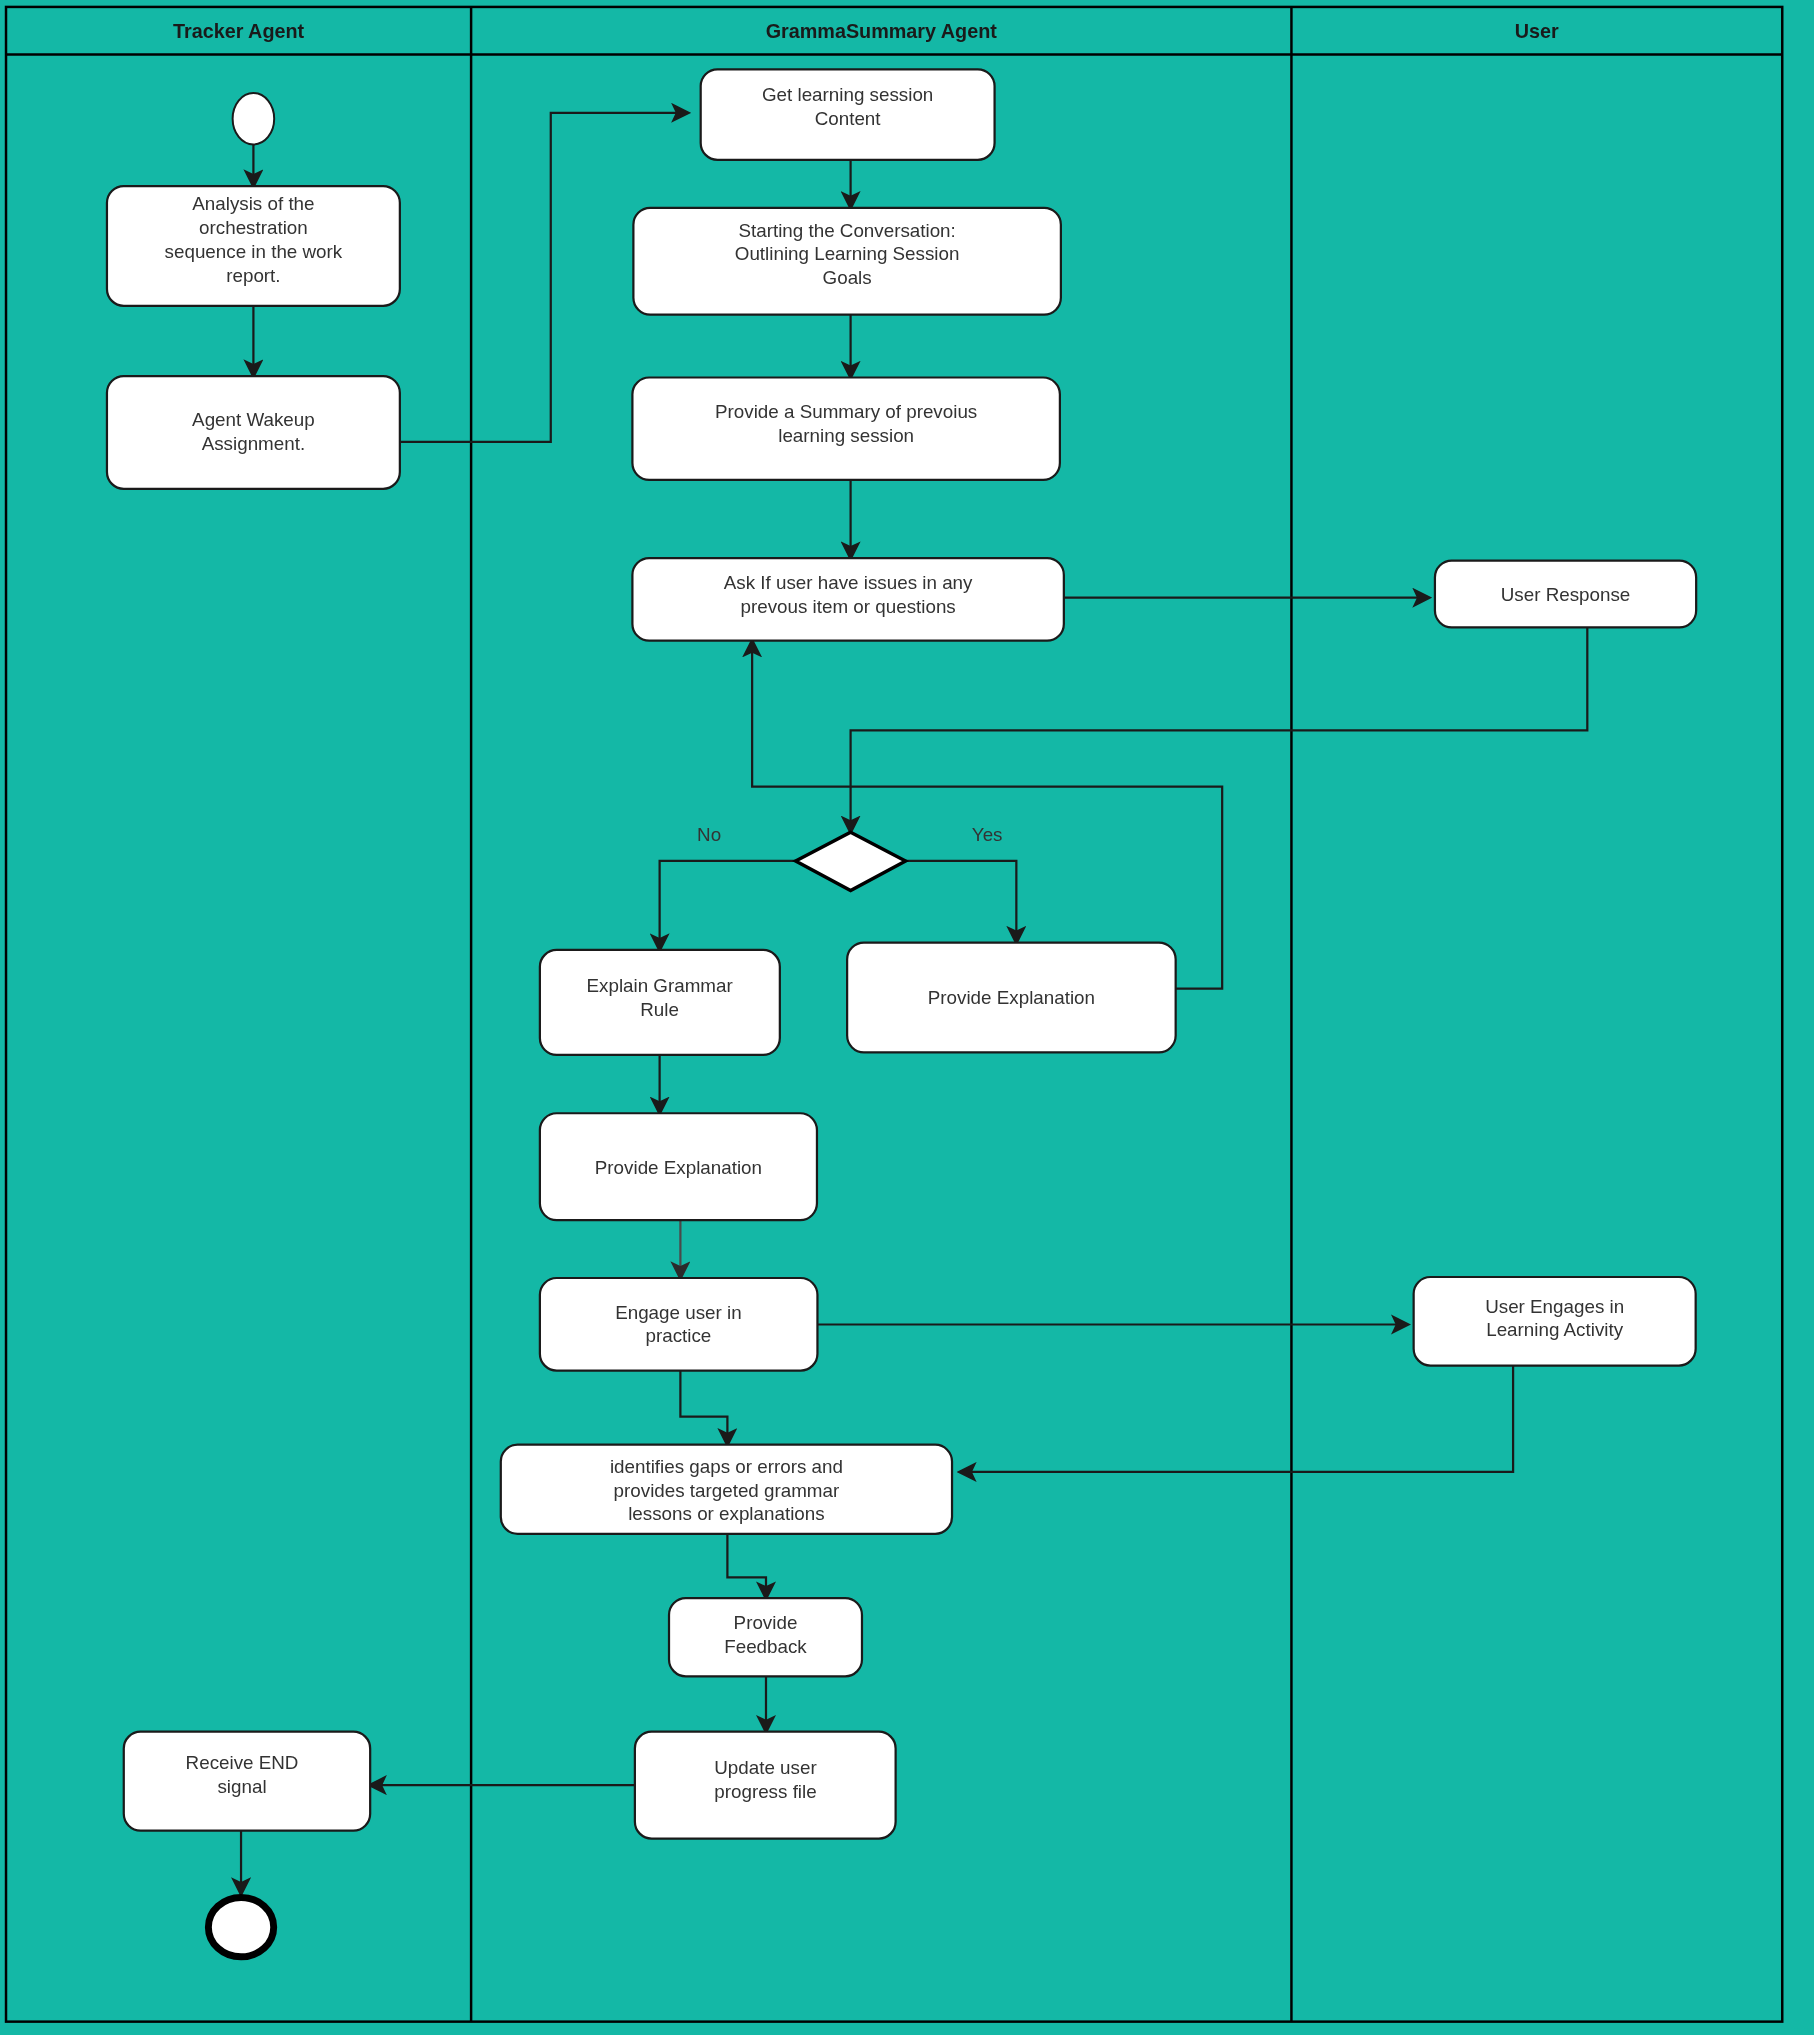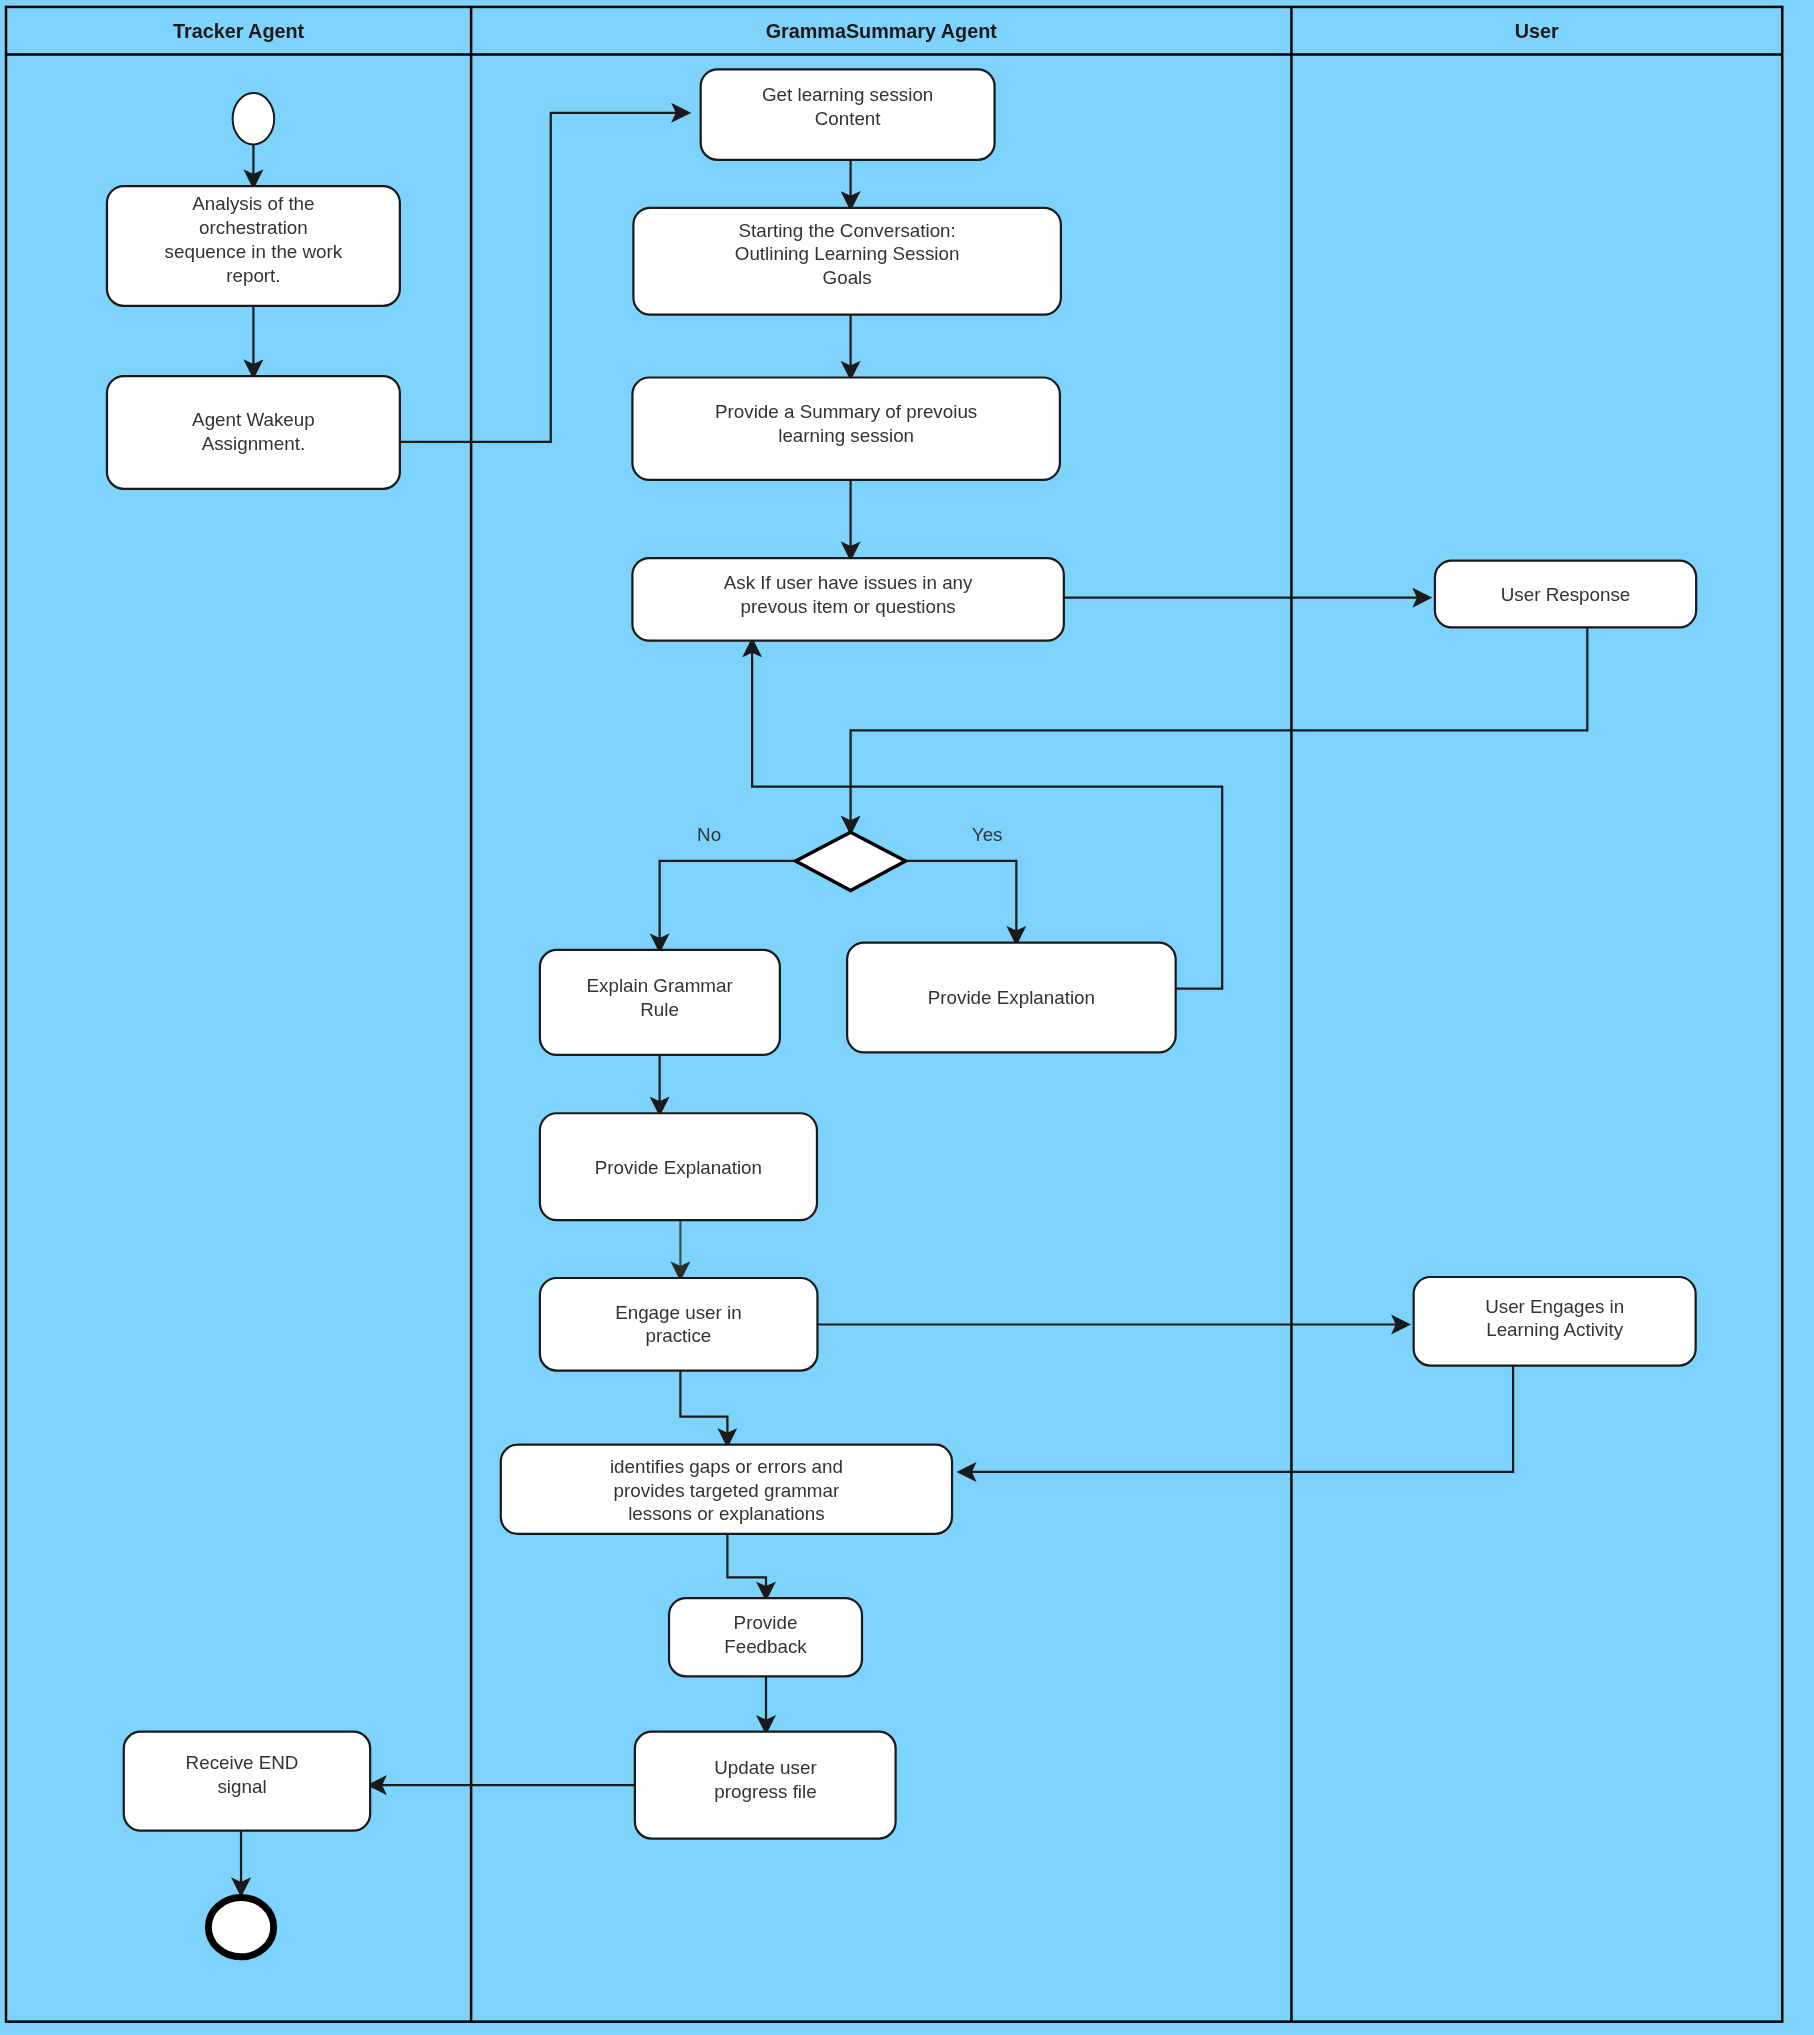--- a/index.html
+++ b/index.html
@@ -8,21 +8,21 @@
     padding: 0;
     background: #ffffff;
   }
   body {
     font-family: "Liberation Sans", sans-serif;
   }
   #canvas-wrap {
     position: relative;
     width: 1814px;
     height: 2035px;
-    background: #7dd3fc;
+    background: #14b8a6;
     overflow: hidden;
   }
   svg#diagram {
     position: absolute;
     left: 0;
     top: 0;
     width: 1814px;
     height: 2035px;
     display: block;
   }

